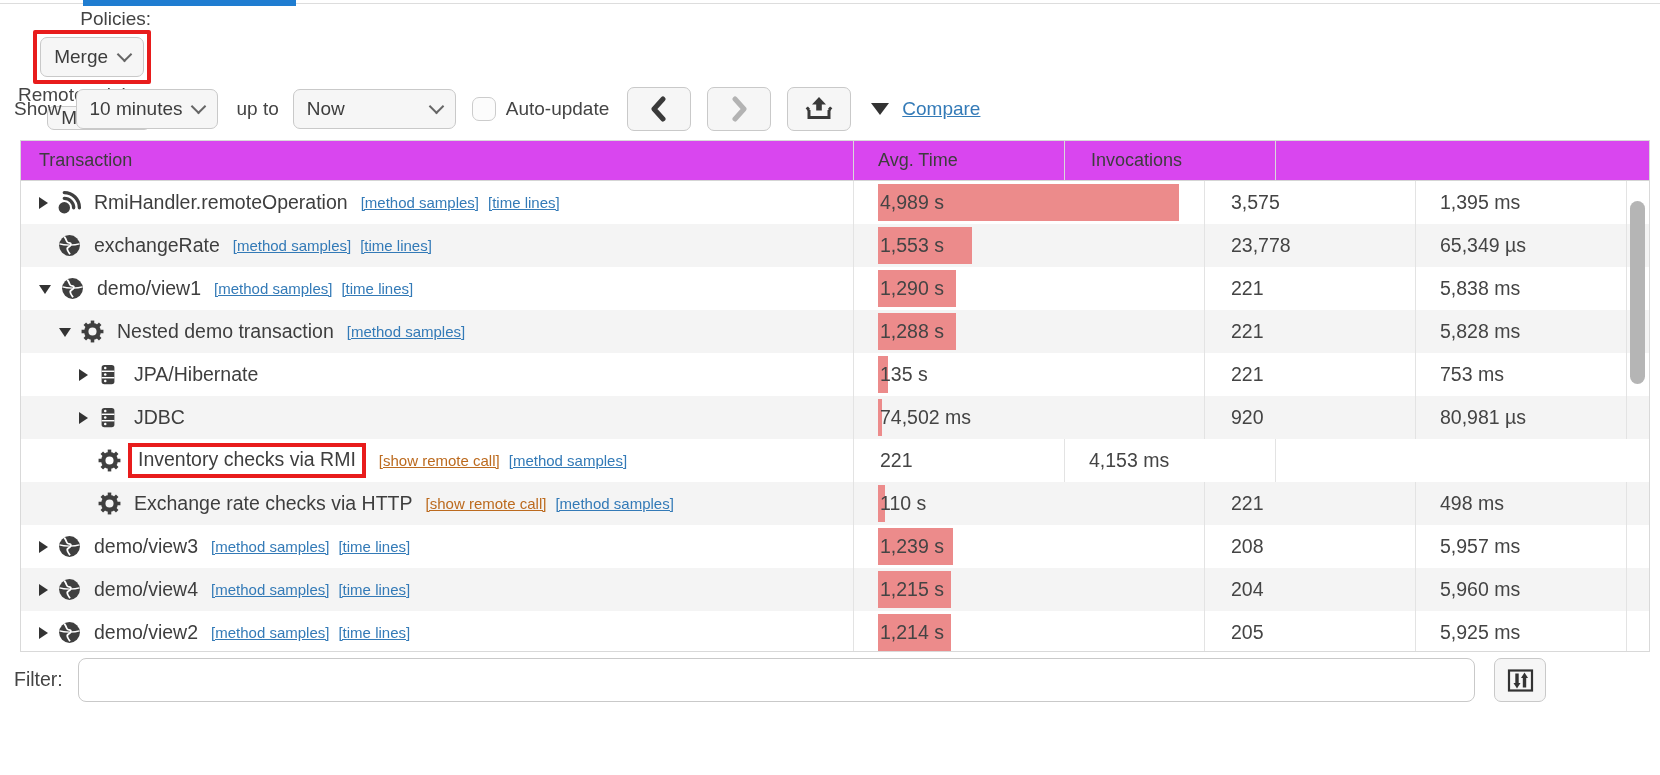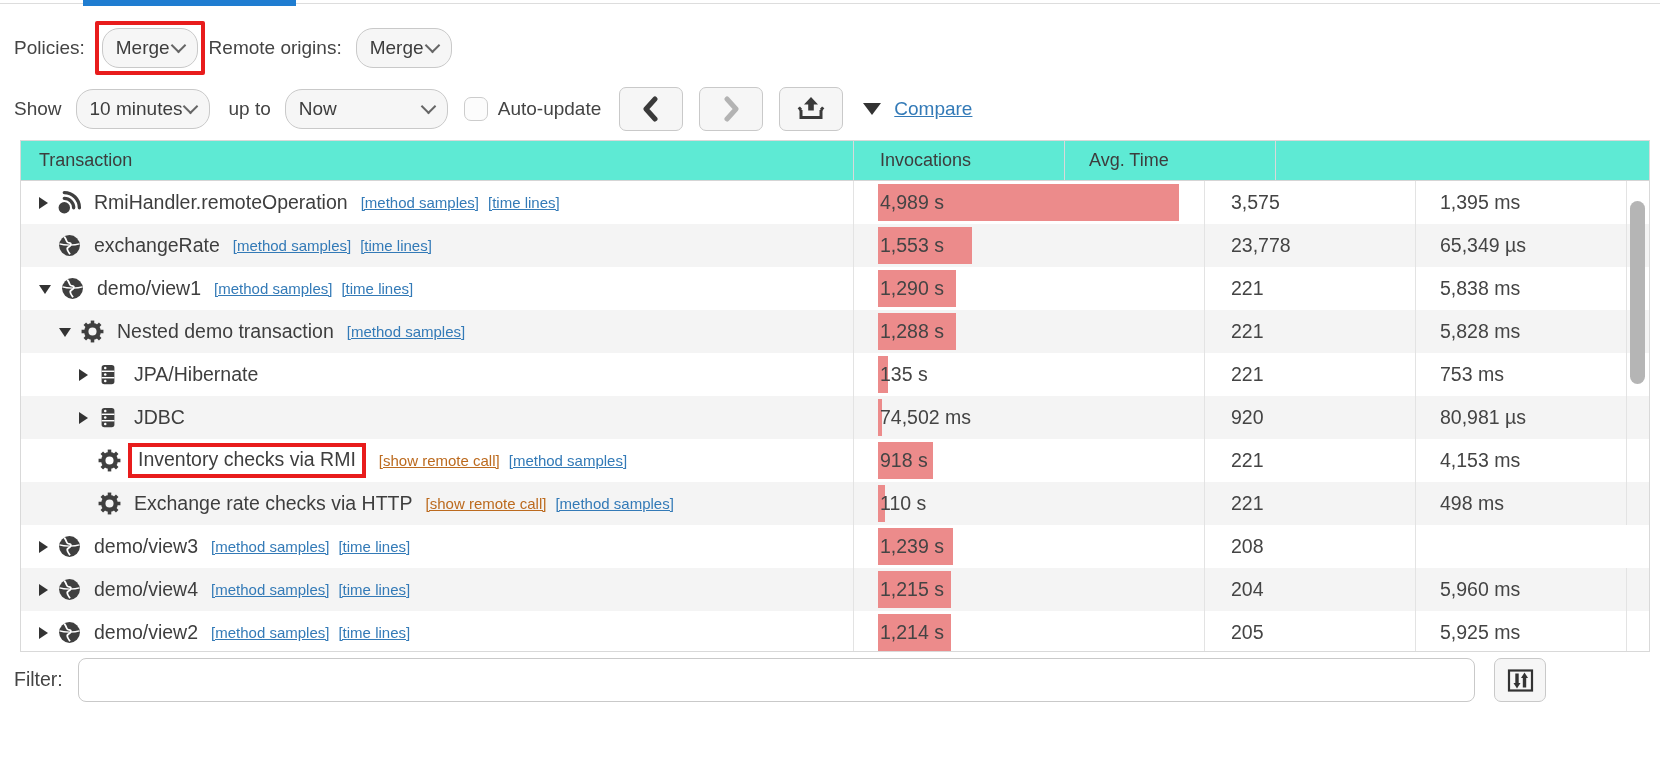--- a/index.html
+++ b/index.html
@@ -6,26 +6,26 @@
   body{
     position:relative;width:1660px;height:775px;overflow:hidden;
     font-family:"Liberation Sans","DejaVu Sans",sans-serif;color:#444;
     -webkit-font-smoothing:antialiased;
   }
   
   .tabline{position:absolute;top:3px;left:0;width:1660px;height:1px;background:#ddd;}
   .tab-accent{position:absolute;top:0;left:83px;width:213px;height:6px;background:#1f7dd1;}
 
   
-  .row1{position:absolute;left:14px;top:20px;height:56px;display:flex;align-items:center;font-size:19px;}
+  .row1{position:absolute;left:14px;top:8px;height:56px;display:flex;align-items:flex-end;font-size:19px;flex-direction:column;}
   .row2{position:absolute;left:14px;top:84px;height:50px;display:flex;align-items:center;font-size:19px;}
   .tb-label{color:#444;white-space:nowrap;}
   .dropdown{
-    display:inline-flex;align-items:center;gap:3px;height:40px;box-sizing:border-box;
-    padding:0 13px;background:#f6f6f6;border:1px solid #c9c9c9;border-radius:17px;
+    display:inline-flex;align-items:center;gap:11px;height:40px;box-sizing:border-box;
+    padding:0 13px;background:#f6f6f6;border:1px solid #c9c9c9;border-radius:7px;
     color:#3d3d3d;font-size:19px;cursor:pointer;white-space:nowrap;
   }
   .chev{width:9px;height:9px;border-right:2px solid #666;border-bottom:2px solid #666;
         transform:rotate(45deg);margin-top:-5px;flex:none;}
   .red-wrap{border:4px solid #e81c1c;border-radius:2px;padding:3px;margin-left:10px;display:inline-flex;}
   .dd-now{width:163px;justify-content:space-between;}
   .checkbox{width:24px;height:24px;box-sizing:border-box;border:1px solid #ccc;border-radius:7px;
             background:#fcfcfc;margin-left:16px;flex:none;cursor:pointer;}
   .navbtn{
     width:64px;height:44px;box-sizing:border-box;display:inline-flex;align-items:center;justify-content:center;
@@ -33,21 +33,21 @@
   }
   .tri-down{width:0;height:0;border-left:9px solid transparent;border-right:9px solid transparent;
             border-top:12px solid #333;margin-left:20px;flex:none;}
   a.compare{color:#337ab7;text-decoration:underline;margin-left:13px;font-size:19px;cursor:pointer;}
 
   
   .table{
     position:absolute;left:20px;top:140px;width:1630px;height:512px;box-sizing:border-box;
     border:1px solid #d9d9d9;background:#fff;overflow:hidden;
   }
-  .thead{display:flex;height:40px;background:#5eead4;border-bottom:1px solid #d5d5d5;
+  .thead{display:flex;height:40px;background:#d946ef;border-bottom:1px solid #d5d5d5;
          align-items:center;font-size:18px;color:#3d3d3d;box-sizing:border-box;}
   .tr{display:flex;height:43px;align-items:center;font-size:19.5px;}
   .tr.striped{background:#f4f4f4;}
   .td{box-sizing:border-box;height:100%;display:flex;align-items:center;}
   .c-name{width:832px;padding-left:18px;}
   .c-total{width:351px;border-left:1px solid #e3e3e3;padding-left:26px;position:relative;}
   .c-inv{width:211px;border-left:1px solid #e3e3e3;padding-left:26px;}
   .c-avg{width:211px;border-left:1px solid #e3e3e3;padding-left:24px;}
   .c-scroll{width:23px;border-left:1px solid #e3e3e3;}
   .thead .c-total,.thead .c-inv,.thead .c-avg,.thead .c-scroll{border-left-color:#d9d9d9;}
@@ -134,22 +134,22 @@
       <path d="M4 15 L1.8 12.4 M24 15 L26.2 12.4" stroke="#3a3a3a" stroke-width="3"></path>
     </svg>
   </span>
   <span class="tri-down"></span>
   <a class="compare">Compare</a>
 </div>
 
 <div class="table">
   <div class="thead">
     <div class="td c-name">Transaction</div>
+    <div class="td c-avg">Avg. Time</div>
     <div class="td c-inv">Invocations</div>
-    <div class="td c-avg">Avg. Time</div>
     <div class="td c-scroll"></div>
   </div>
 
   <div class="tr">
     <div class="td c-name">
       <span class="lvl0"></span>
       <span class="caret-r"></span>
       <span class="rowicon">
         <svg viewBox="0 0 24 24" width="25" height="25">
             <circle cx="7" cy="17" r="5.5" fill="#3f3f3f"></circle>
@@ -339,24 +339,20 @@
               <line x1="4.6" y1="19.4" x2="7.8" y2="16.2"></line>
               <line x1="16.2" y1="7.8" x2="19.4" y2="4.6"></line>
             </g>
             <circle cx="12" cy="12" r="6" fill="none" stroke="#3f3f3f" stroke-width="4.2"></circle>
           </svg>
       </span>
       <span class="rowlabel red-inline">Inventory checks via RMI</span>
       <a class="rowlink orange">[show remote call]</a>
       <a class="rowlink">[method samples]</a>
     </div>
-    <div class="td c-total">
-        <div class="bar" style="width: 55.3854px;"></div>
-        <span class="cellval">918 s</span>
-      </div>
     <div class="td c-inv">
         <span class="cellval">221</span>
       </div>
     <div class="td c-avg">
         <span class="cellval">4,153 ms</span>
       </div>
     <div class="td c-scroll"></div>
   </div>
 
   <div class="tr striped">
@@ -410,20 +406,23 @@
       <a class="rowlink">[method samples]</a>
       <a class="rowlink">[time lines]</a>
     </div>
     <div class="td c-total">
         <div class="bar" style="width: 74.7523px;"></div>
         <span class="cellval">1,239 s</span>
       </div>
     <div class="td c-inv">
         <span class="cellval">208</span>
       </div>
+    <div class="td c-avg">
+        <span class="cellval">5,957 ms</span>
+      </div>
     <div class="td c-scroll"></div>
   </div>
 
   <div class="tr striped">
     <div class="td c-name">
       <span class="lvl0"></span>
       <span class="caret-r"></span>
       <span class="rowicon">
         <svg viewBox="0 0 24 24" width="25" height="25">
             <circle cx="12" cy="12" r="10" fill="#3f3f3f"></circle>

